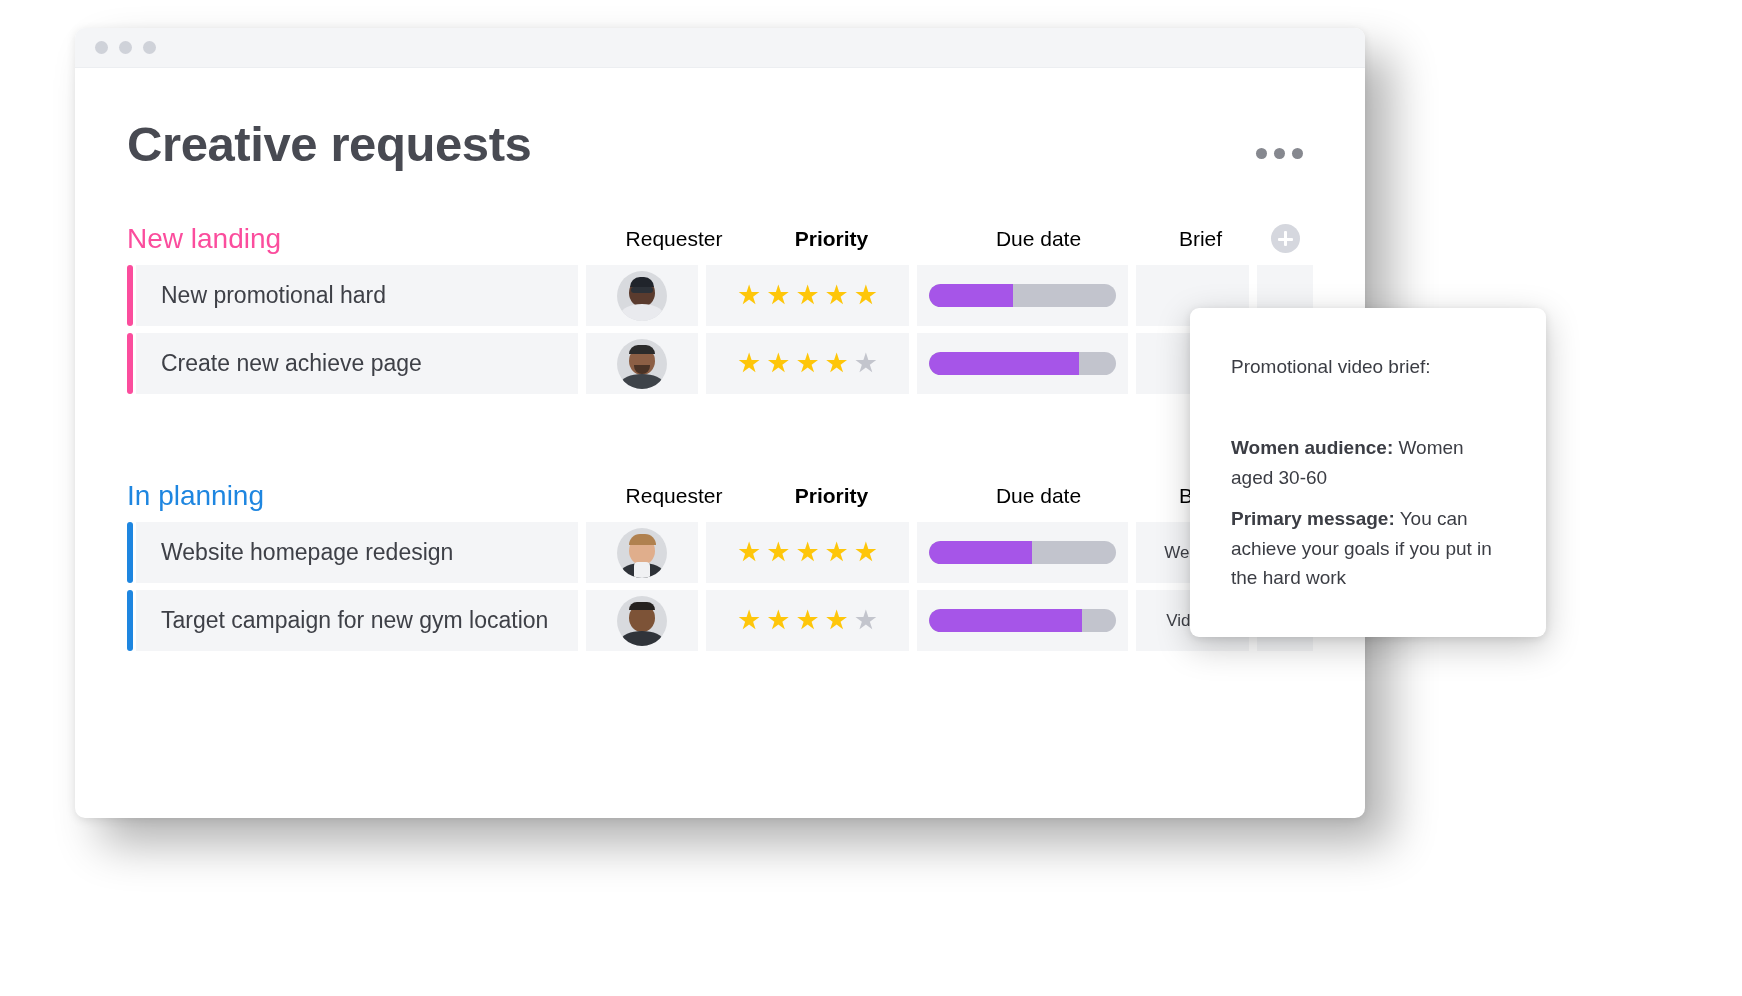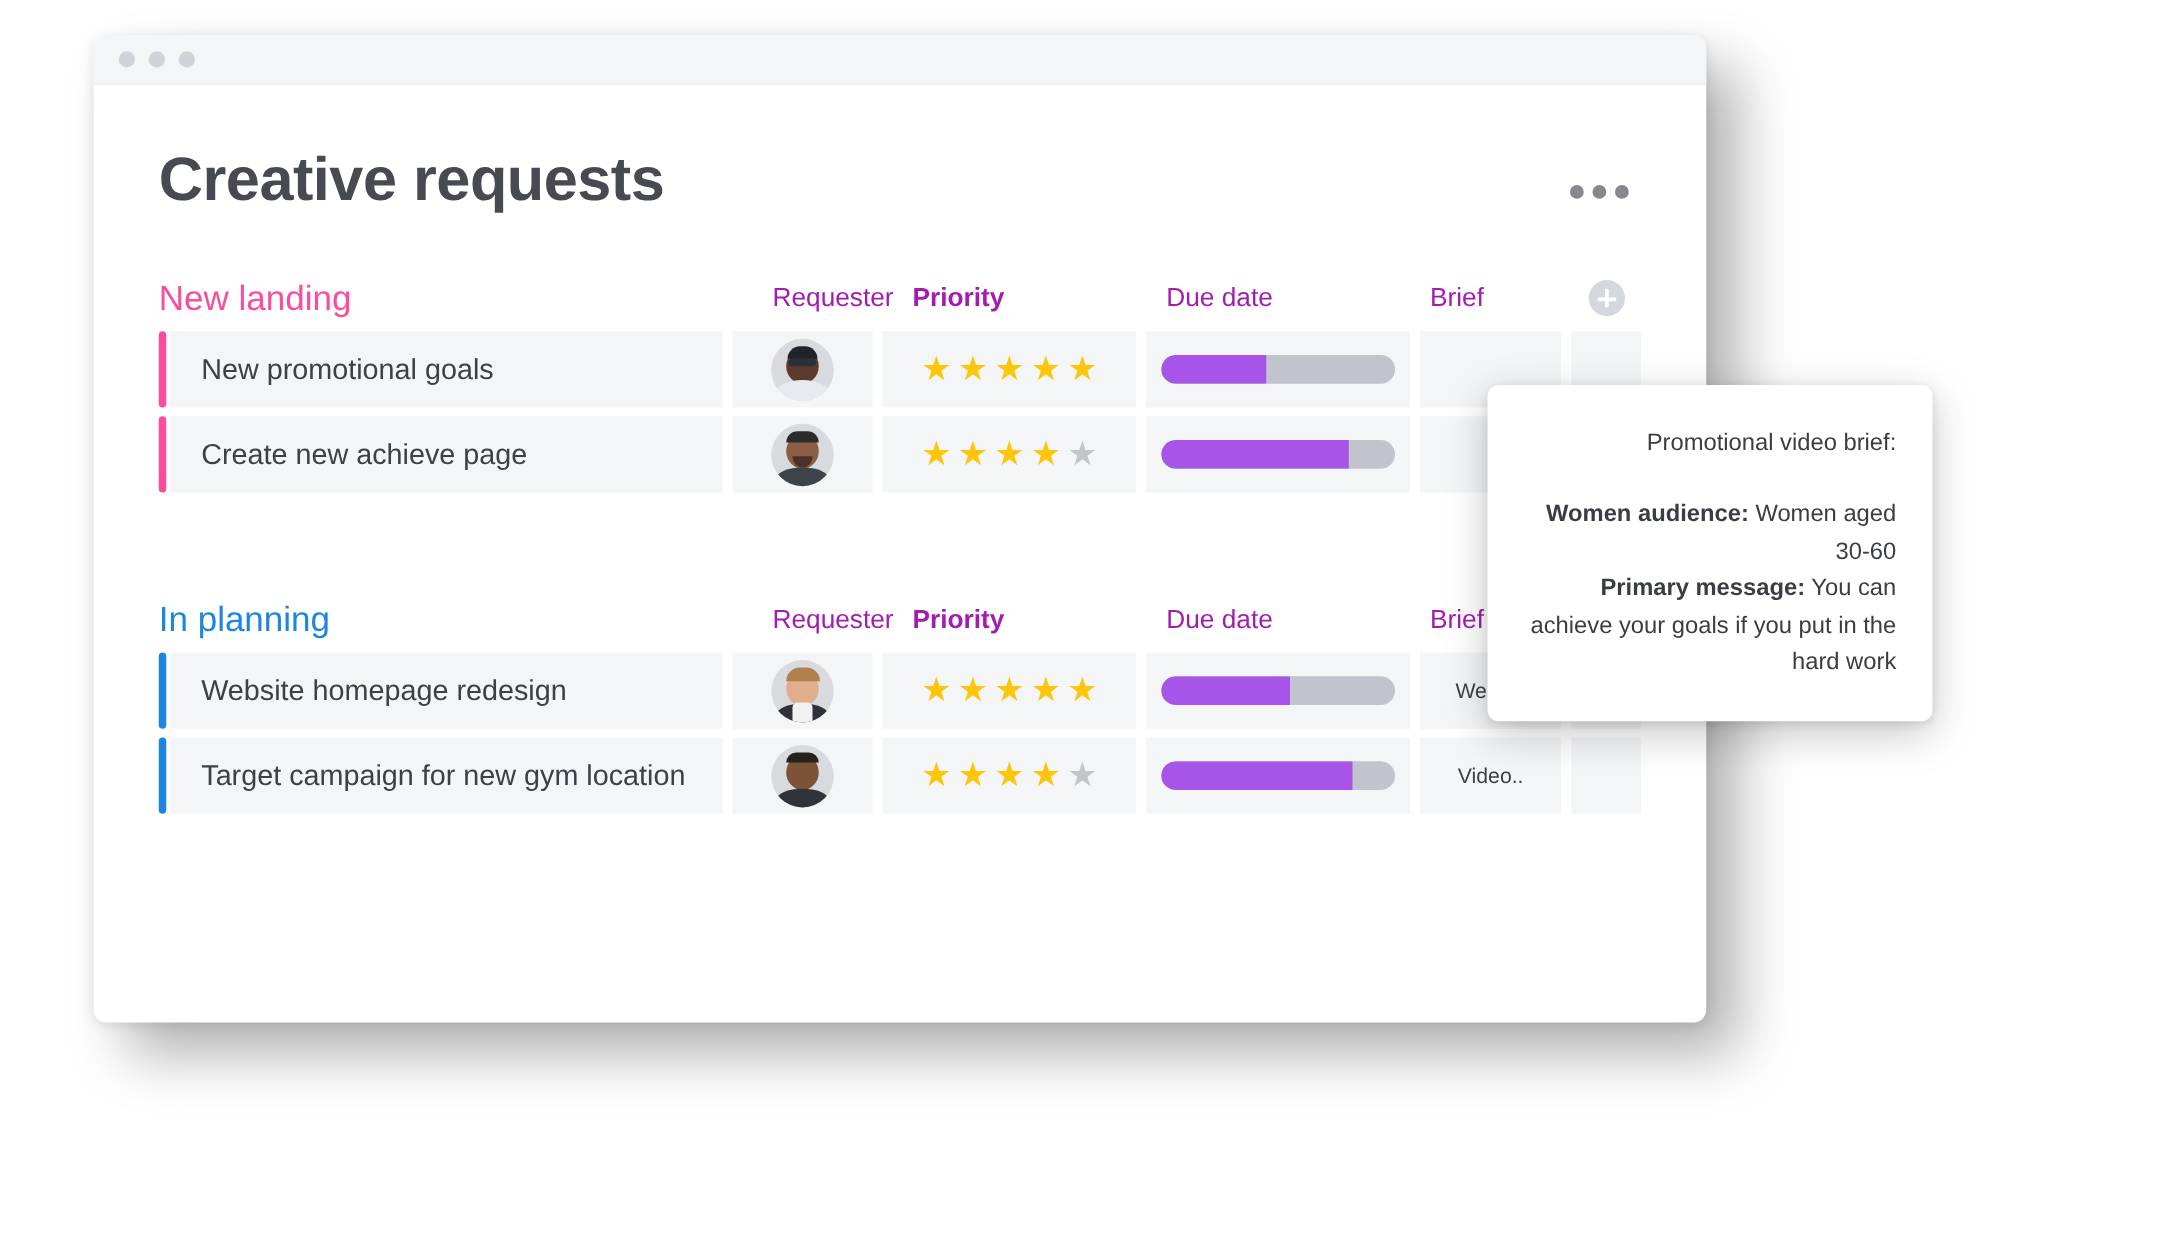--- a/index.html
+++ b/index.html
@@ -51,22 +51,22 @@
   .group-head {
     display: flex; align-items: flex-end;
     height: 40px; margin-bottom: 12px;
   }
   .group-name { font-size: 28px; line-height: 1; }
   .group-name.pink { color: #fb4d9d; }
   .group-name.blue { color: #1e86e0; }
 
   .cols { display: flex; align-items: center; margin-left: auto; }
   .col-head {
-    font-size: 21px; color: #a21caf;
-    line-height: 1;
+    font-size: 21px; color: #000000;
+    text-align: center; line-height: 1;
   }
   .c-req   { width: 112px; }
   .c-pri   { width: 203px; font-weight: bold; }
   .c-due   { width: 211px; }
   .c-brief { width: 113px; }
   .plus-wrap { width: 56px; display: flex; justify-content: center; }
   .plus {
     width: 29px; height: 29px; border-radius: 50%;
     background: #d5d7de; position: relative; flex: none;
   }
@@ -117,21 +117,21 @@
   
   .tooltip {
     position: absolute;
     left: 1190px; top: 308px;
     width: 356px; min-height: 208px;
     background: #ffffff; border-radius: 9px;
     box-shadow: 0 10px 34px rgba(0,0,0,.22), 0 2px 8px rgba(0,0,0,.10);
     padding: 32px 29px;
     font-size: 19px; color: #3b3d44; line-height: 1.55;
   }
-  .tt-line { margin: 0; text-align: right; }
+  .tt-line { margin: 12px; }
   .tt-gap { height: 28px; }
   .tt-lbl { font-weight: bold; }
 </style>
 </head>
 <body>
 
 <div id="stage">
 
   <div class="window">
 
@@ -162,21 +162,21 @@
             <div class="col-head c-due">Due date</div>
             <div class="col-head c-brief">Brief</div>
             <div class="plus-wrap">
               <div class="plus"></div>
             </div>
           </div>
         </div>
 
         <div class="row">
           <div class="accent pink"></div>
-          <div class="cell cell-title">New promotional goals</div>
+          <div class="cell cell-title">New promotional hard</div>
           <div class="cell cell-req">
             <div class="avatar">
               <div class="head" style="width:26px;height:28px;left:12px;top:8px;background:#5a3b2e;"></div>
               <div class="head" style="width:24px;height:10px;left:13px;top:6px;background:#20242b;border-radius:12px 12px 0 0;"></div>
               <div class="head" style="width:22px;height:6px;left:14px;top:16px;background:#2c3138;border-radius:3px;"></div>
               <div class="body" style="width:42px;height:20px;left:4px;top:33px;background:#e9eaee;"></div>
             </div>
           </div>
           <div class="cell cell-pri">
             <div class="stars">

